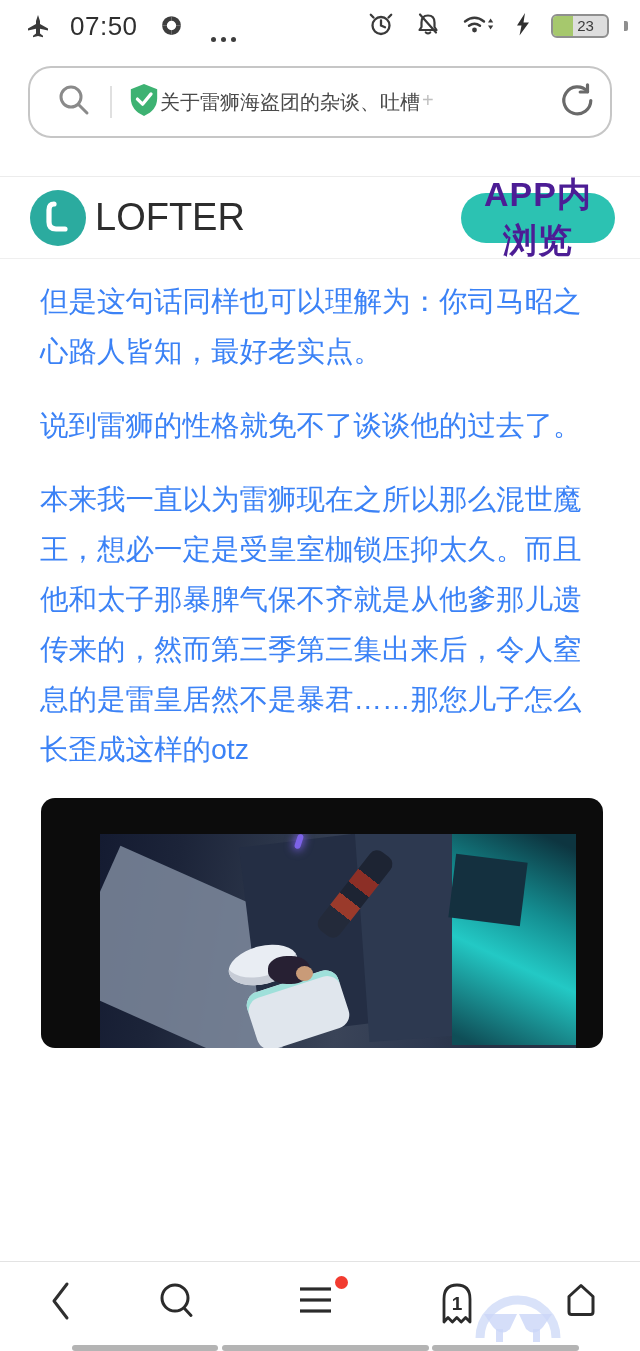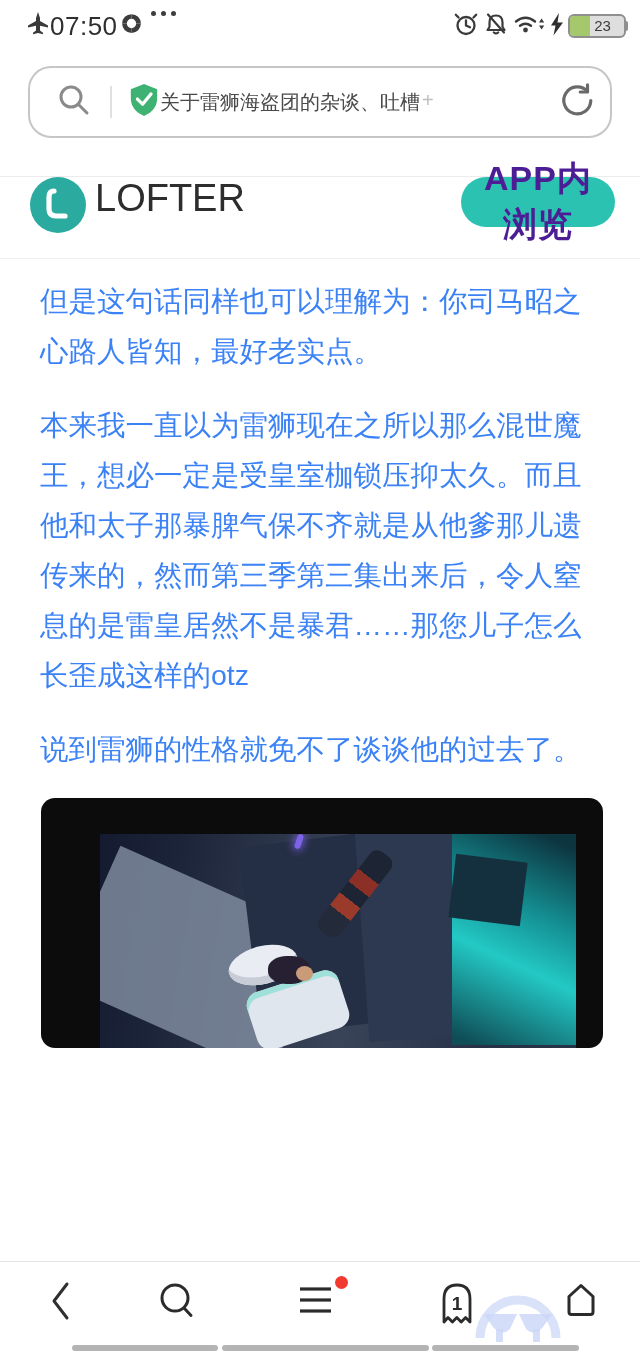--- a/index.html
+++ b/index.html
@@ -2,43 +2,43 @@
 <html><head>
 <meta charset="utf-8">
 <style>
   html,body{margin:0;padding:0;}
   body{width:640px;height:1351px;background:#fff;overflow:hidden;position:relative;
        font-family:"Liberation Sans",sans-serif;-webkit-font-smoothing:antialiased;}
   .screen{position:relative;width:640px;height:1351px;background:#fff;}
 
   
   .statusbar{height:52px;display:flex;align-items:center;padding:0 12px 0 27px;box-sizing:border-box;}
-  .sb-left{display:flex;align-items:flex-start;gap:1px;}
+  .sb-left{display:flex;align-items:flex-end;gap:21px;}
   .sb-time{font-size:26px;color:#2f2f2f;letter-spacing:.5px;}
   .sb-dots{display:flex;gap:5px;margin-left:6px;}
   .sb-dots i{width:5px;height:5px;border-radius:50%;background:#3d3d3d;display:block;}
-  .sb-right{margin-left:auto;display:flex;align-items:center;gap:4px;}
+  .sb-right{margin-left:auto;display:flex;align-items:center;gap:21px;}
   .battery{position:relative;width:58px;height:24px;border:2px solid #8f8f8f;border-radius:6px;
            background:#dedede;overflow:hidden;box-sizing:border-box;}
   .battery .fill{position:absolute;left:0;top:0;bottom:0;width:37%;background:#a6c86d;}
   .battery .pct{position:absolute;left:54%;top:50%;transform:translate(-30%,-52%);
                 font-size:15px;color:#3c3c3c;}
   .battery-nub{width:4px;height:10px;background:#8f8f8f;border-radius:0 2px 2px 0;margin-left:-6px;}
 
   
   .urlbar-row{height:111px;border-bottom:1px solid #ececec;box-sizing:border-box;}
   .urlbar{margin:14px auto 0;width:584px;height:72px;border:2px solid #c6c6c6;border-radius:23px;
           box-sizing:border-box;display:flex;align-items:center;padding:0 14px 0 26px;background:#fff;}
   .url-divider{width:2px;height:32px;background:#e0e0e0;margin:0 16px 0 18px;}
   .url-title{flex:1;display:flex;overflow:hidden;white-space:nowrap;
              font-size:20px;color:#4a4a4a;margin-left:0;}
   .url-overflow{color:#bfbfbf;margin-left:2px;}
 
   
-  .site-header{height:82px;border-bottom:1px solid #efefef;display:flex;
+  .site-header{height:82px;border-bottom:1px solid #efefef;display:flex;align-items:center;
                padding:0 25px 0 30px;box-sizing:border-box;background:#fff;}
   .brand-badge{width:56px;height:56px;border-radius:50%;background:#2bab9f;display:flex;
                align-items:center;justify-content:center;}
   .brand-word{font-size:38px;font-weight:500;color:#2d2d2d;letter-spacing:0px;margin-left:9px;}
   .app-btn{margin-left:auto;width:154px;height:50px;border-radius:25px;background:#2cc2b2;border:none;
            color:#4c1d95;font-size:34px;font-weight:600;letter-spacing:1px;display:flex;
            align-items:center;justify-content:center;font-family:inherit;}
 
   
   .article{padding:17px 50px 0 40px;}
@@ -182,22 +182,22 @@
       <svg width="40" height="40" viewBox="0 0 40 40" fill="none" stroke="#fff" stroke-width="5.2" stroke-linecap="round">
         <path d="M16 6 Q11 6 11 12 L11 24 Q11 31 18 31 L27 31"></path>
       </svg>
     </span>
     <span class="brand-word">LOFTER</span>
     <button class="app-btn">APP内浏览</button>
   </div>
 
   <main class="article">
     <p>但是这句话同样也可以理解为：你司马昭之心路人皆知，最好老实点。</p>
+    <p>说到雷狮的性格就免不了谈谈他的过去了。</p>
     <p>本来我一直以为雷狮现在之所以那么混世魔王，想必一定是受皇室枷锁压抑太久。而且他和太子那暴脾气保不齐就是从他爹那儿遗传来的，然而第三季第三集出来后，令人窒息的是雷皇居然不是暴君……那您儿子怎么长歪成这样的otz</p>
-    <p>说到雷狮的性格就免不了谈谈他的过去了。</p>
 
     <figure class="still">
       <div class="vframe">
         <i class="shape wall-light"></i>
         <i class="shape pillar-a"></i>
         <i class="shape pillar-b"></i>
         <i class="shape teal-glow"></i>
         <i class="shape teal-block"></i>
         <i class="shape glint"></i>
         <i class="shape char-arm"></i>

